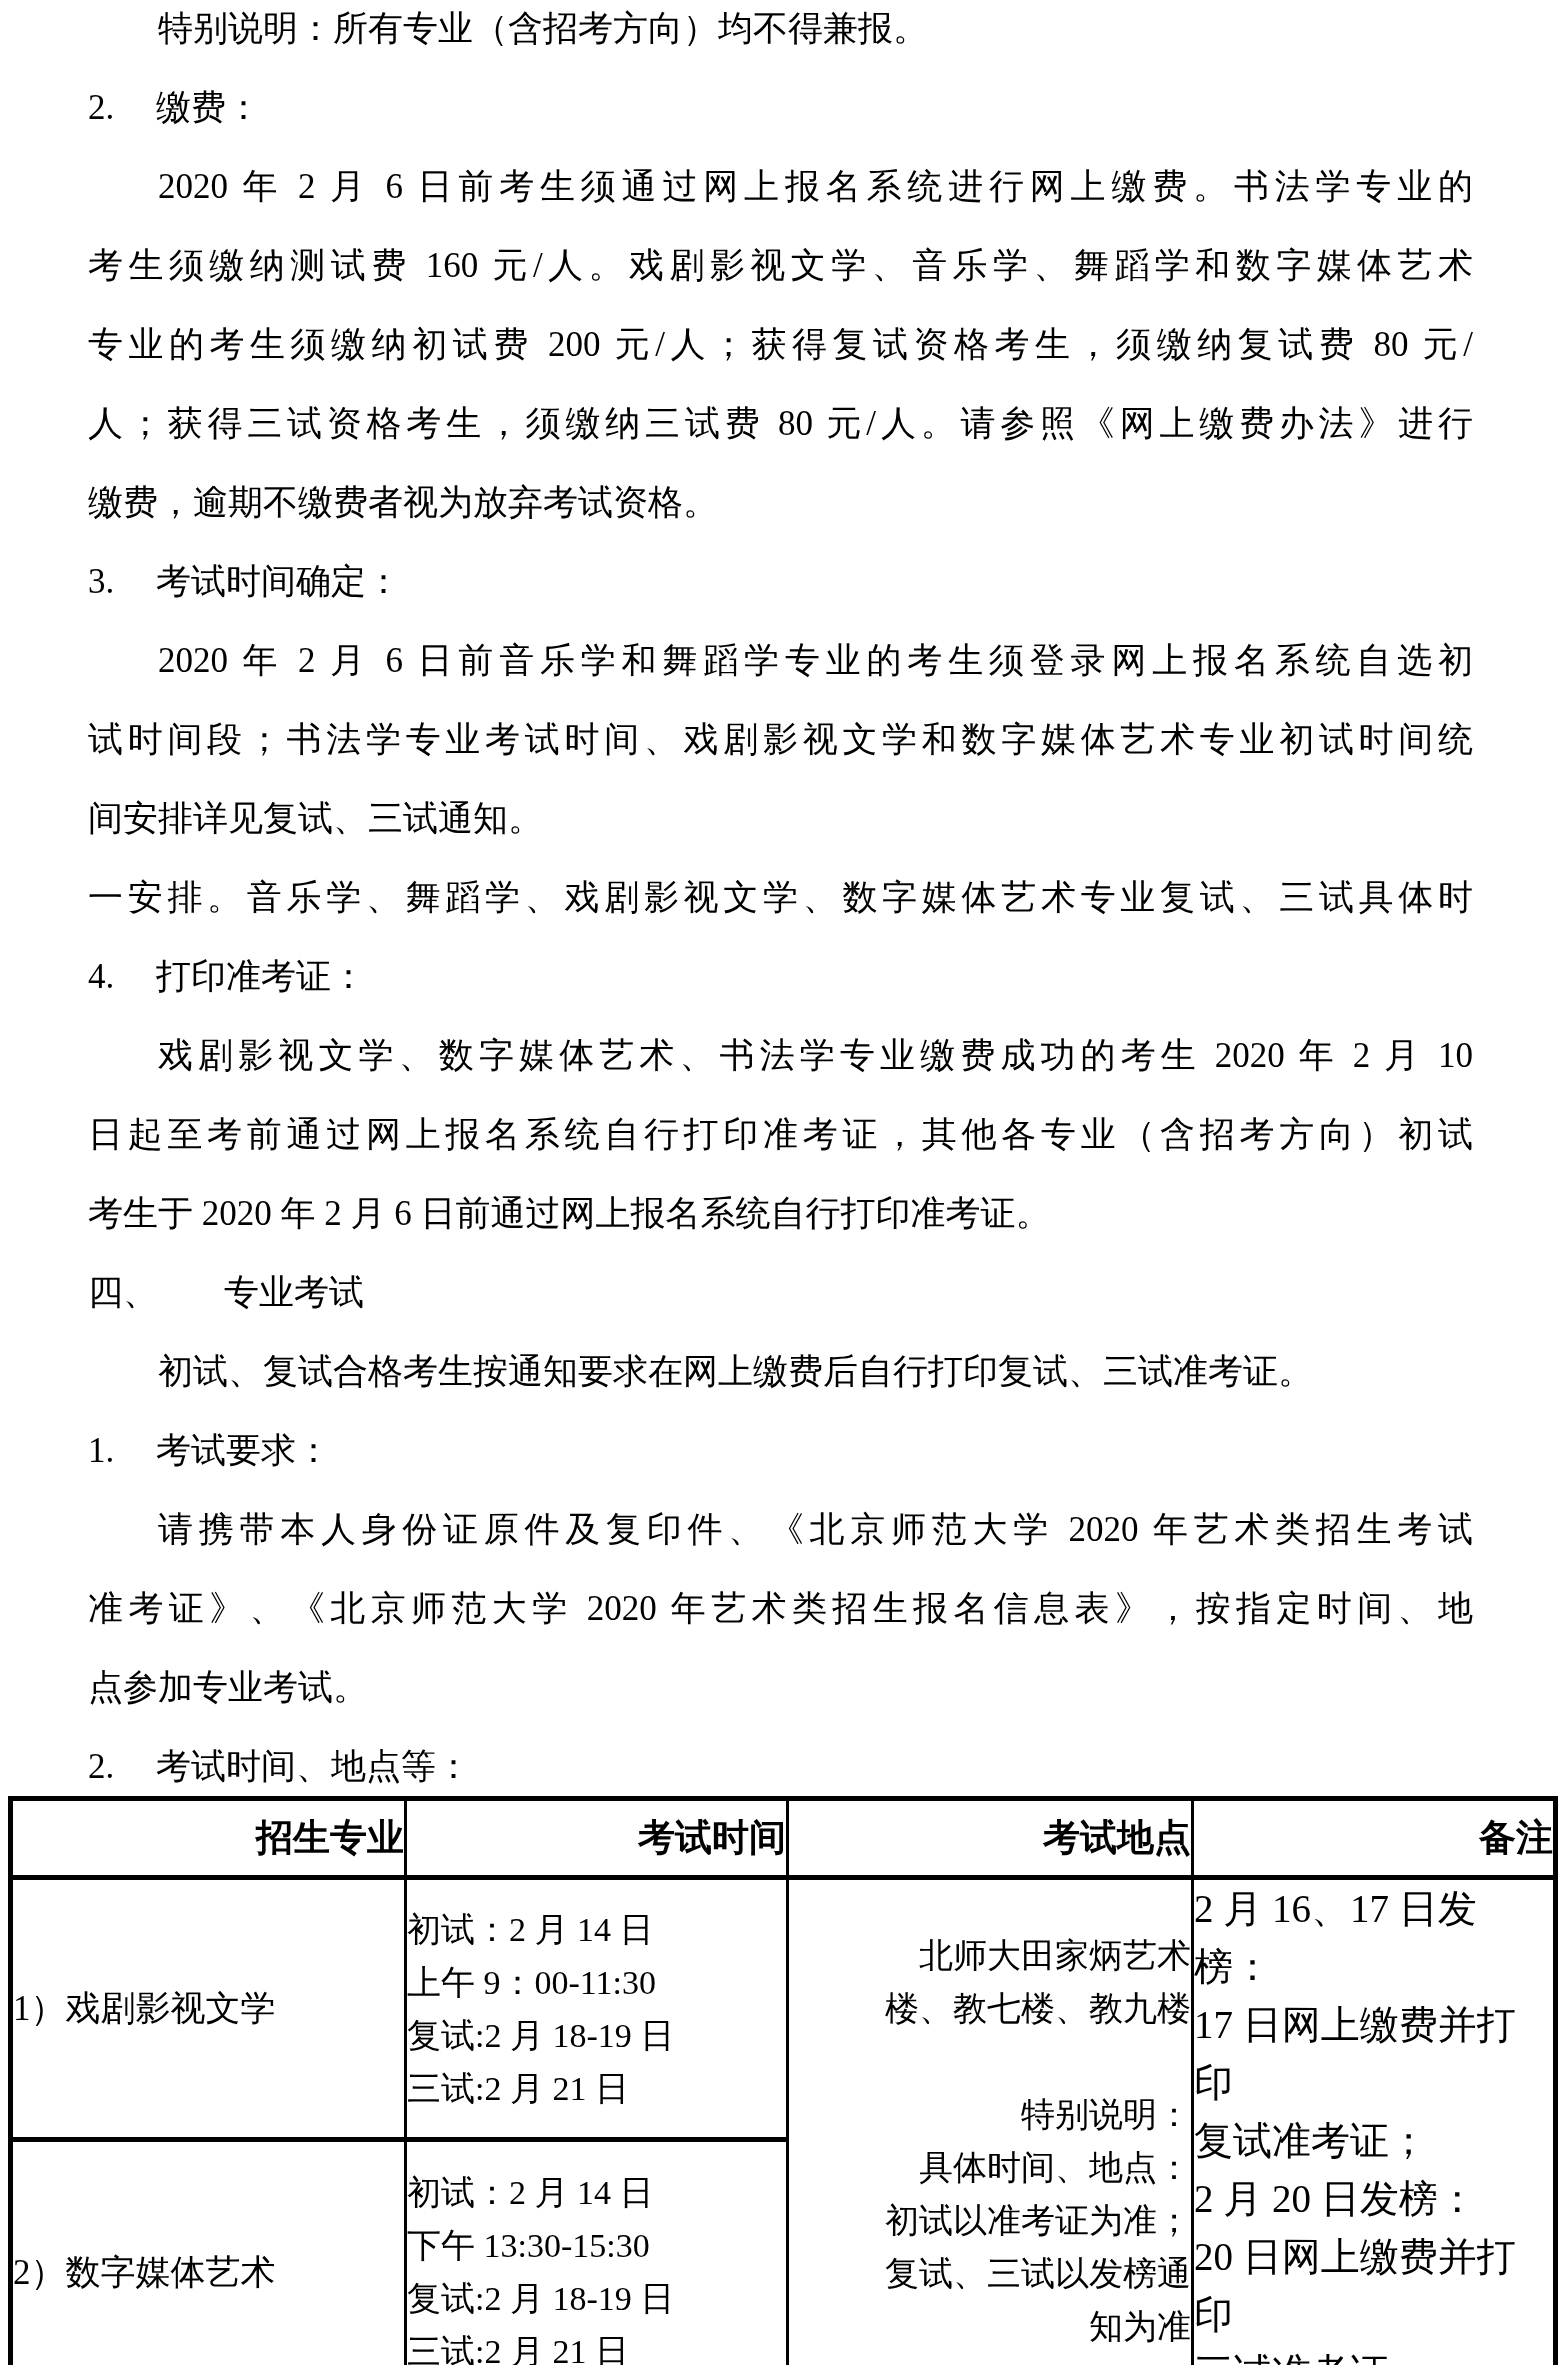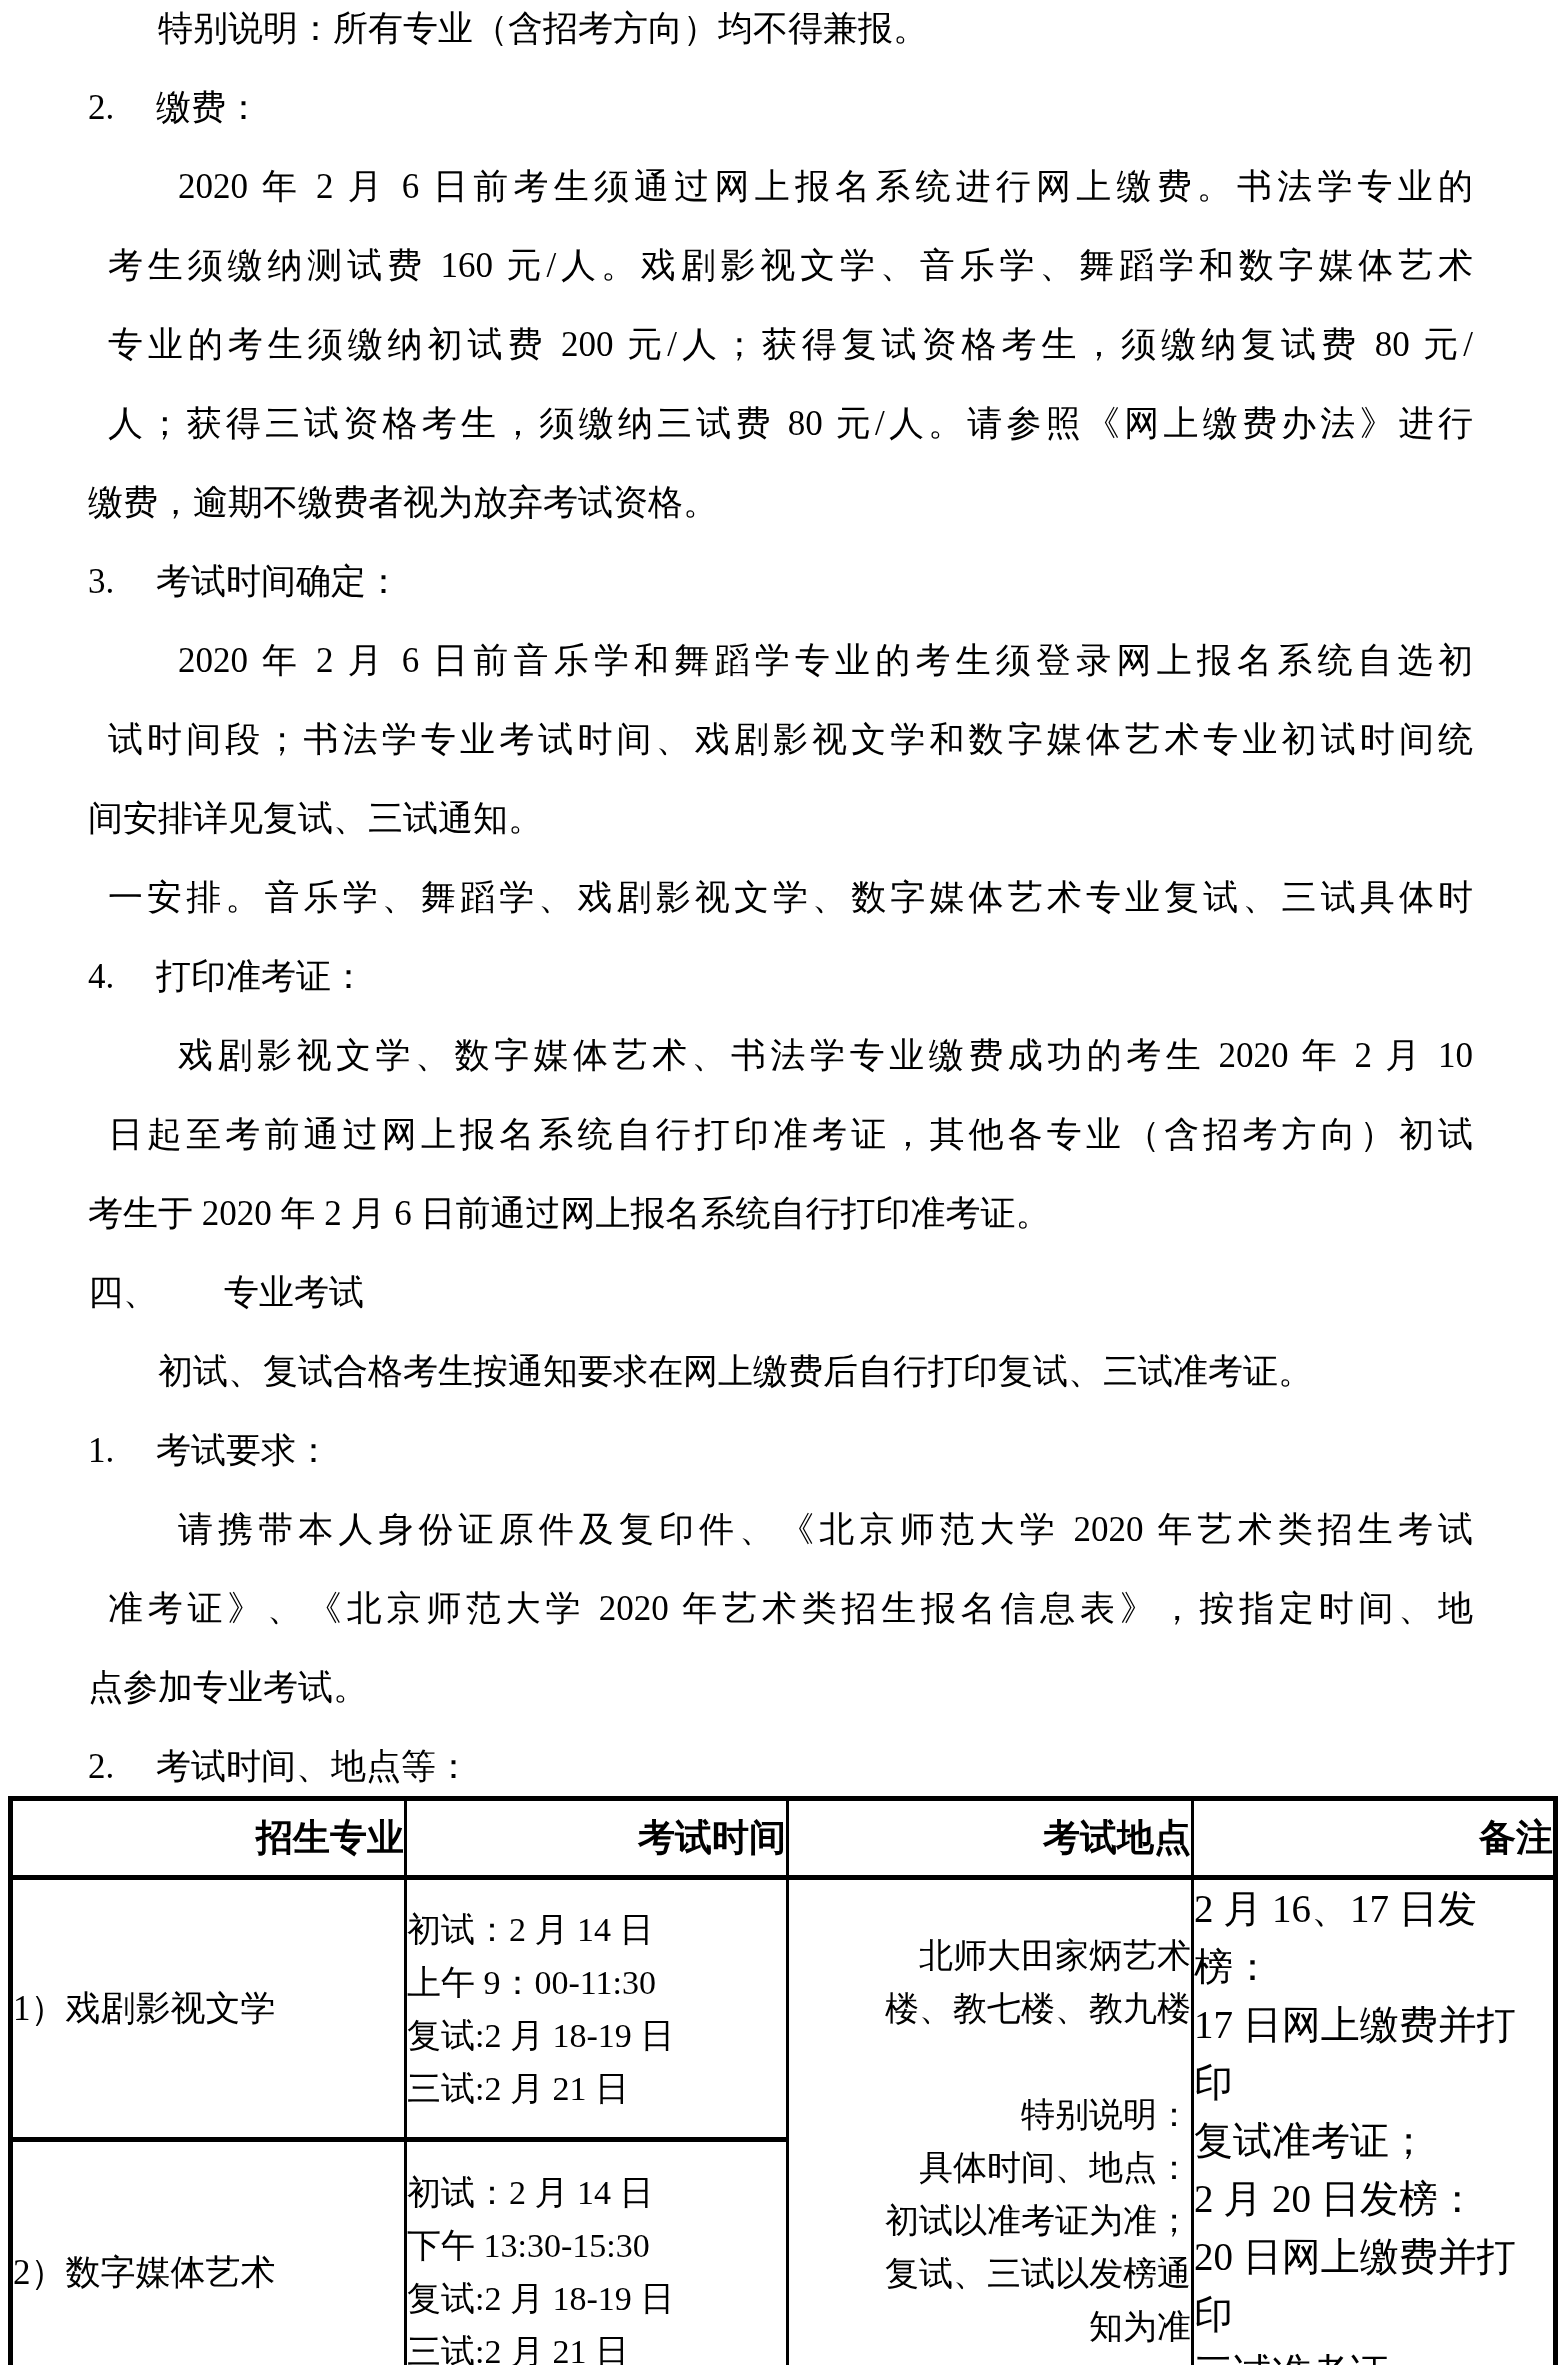--- a/index.html
+++ b/index.html
@@ -5,21 +5,21 @@
   html, body { margin: 0; padding: 0; }
   body {
     width: 1560px; height: 2366px;
     background: #ffffff; color: #000;
     font-family: "Liberation Serif", "DejaVu Serif", serif;
     overflow: hidden;
   }
   .text-block { padding-left: 88px; padding-right: 87px; margin-top: -11.2px; }
   .bline { font-size: 35px; line-height: 79px; height: 79px; white-space: normal; }
   .bline.indent { text-indent: 70px; }
-  .bline.j { text-align: justify; text-align-last: justify; margin-left: 20px; }
+  .bline.j { text-align: justify; text-align-last: justify; }
   .item .num { display: inline-block; width: 68px; }
   .item .num.wide { width: 136px; }
 
   table.sched {
     border-collapse: collapse; table-layout: fixed;
     width: 1544px; margin-left: 8px; margin-top: -9.6px;
     border: 5.6px solid #000;
   }
   .sched th, .sched td { border: 3.2px solid #000; padding: 0; vertical-align: middle; }
   .sched thead th {

